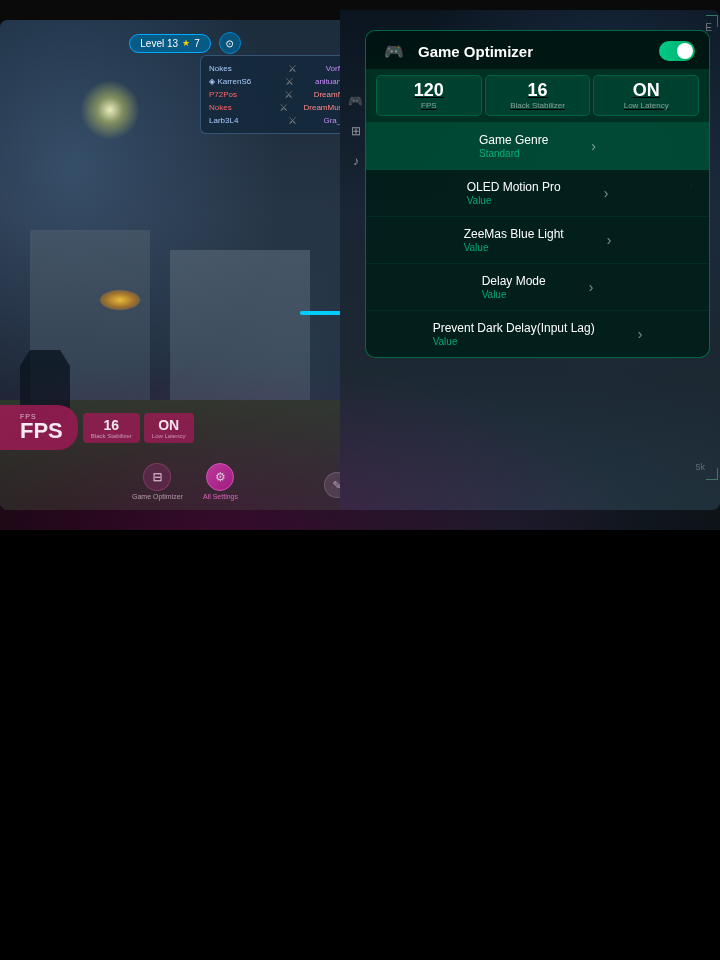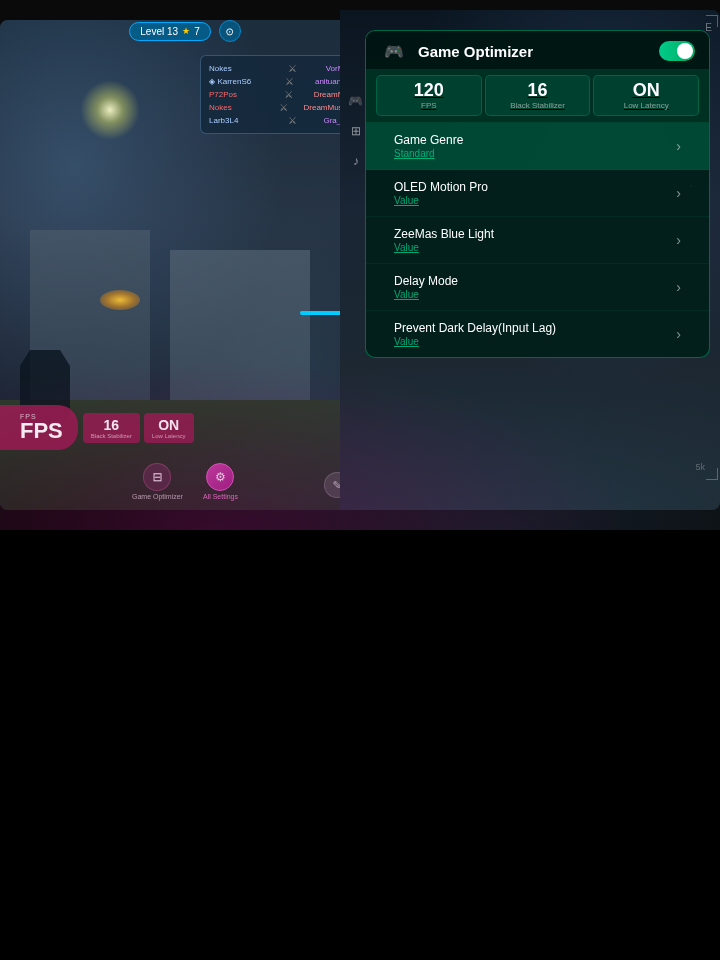--- a/index.html
+++ b/index.html
@@ -103,21 +103,21 @@
       left: 100px;
       width: 40px;
       height: 20px;
       background: radial-gradient(ellipse, rgba(255,200,50,0.9) 0%, rgba(255,150,0,0.5) 50%, transparent 100%);
       border-radius: 50%;
     }
 
     
     .hud-top {
       position: absolute;
-      top: 0;
+      top: 12px;
       left: 0;
       right: 0;
       display: flex;
       justify-content: center;
       align-items: center;
       gap: 8px;
     }
 
     .level-badge {
       background: rgba(0,100,150,0.8);
@@ -439,22 +439,22 @@
     .stat-item-label {
       font-size: 8px;
       color: rgba(255,255,255,0.5);
       margin-top: 2px;
     }
 
     
     .menu-item {
       display: flex;
       align-items: center;
-      justify-content: space-between;
-      padding: 10px 28px;
+      justify-content: center;
+      padding: 10px 12px;
       border-bottom: 1px solid rgba(0,100,70,0.2);
       cursor: pointer;
       gap: 43px;
     }
 
     .menu-item.highlighted {
       background: rgba(0,150,100,0.35);
     }
 
     .menu-item-content {
@@ -465,21 +465,20 @@
     .menu-item-title {
       color: #fff;
       font-size: 12px;
       font-weight: 500;
     }
 
     .menu-item-value {
       color: rgba(0,200,140,0.8);
       font-size: 10px;
       margin-top: 1px;
-      text-decoration: underline;
     }
 
     .chevron-right {
       color: rgba(255,255,255,0.5);
       font-size: 14px;
     }
 
     
     .side-icons {
       position: absolute;

